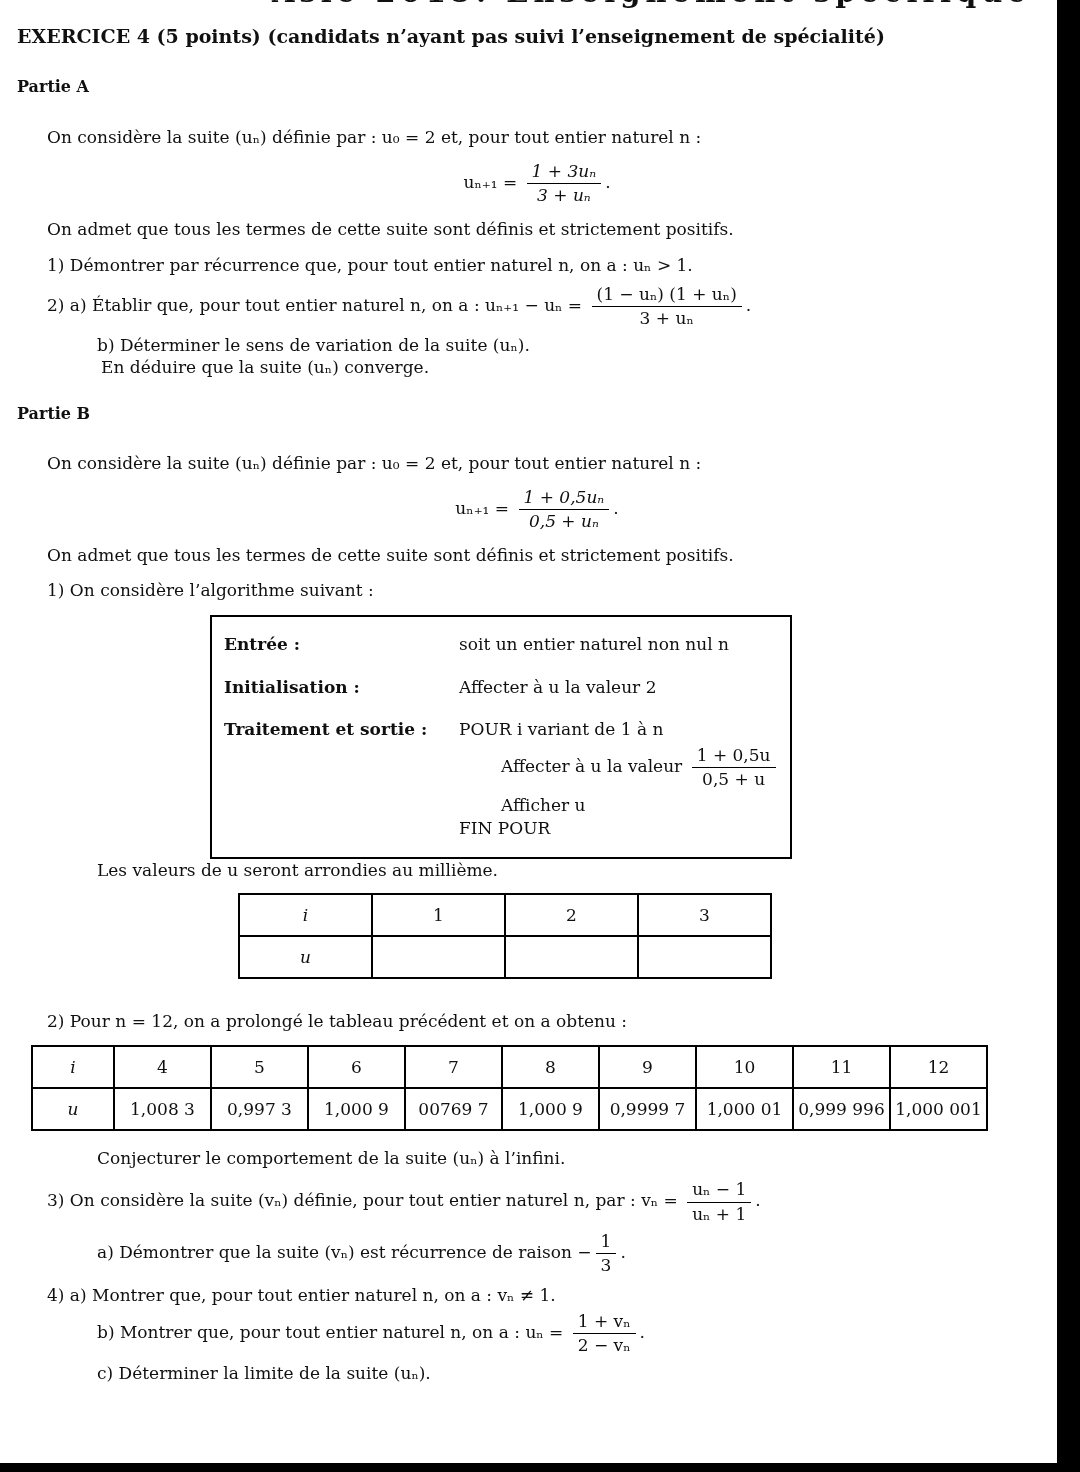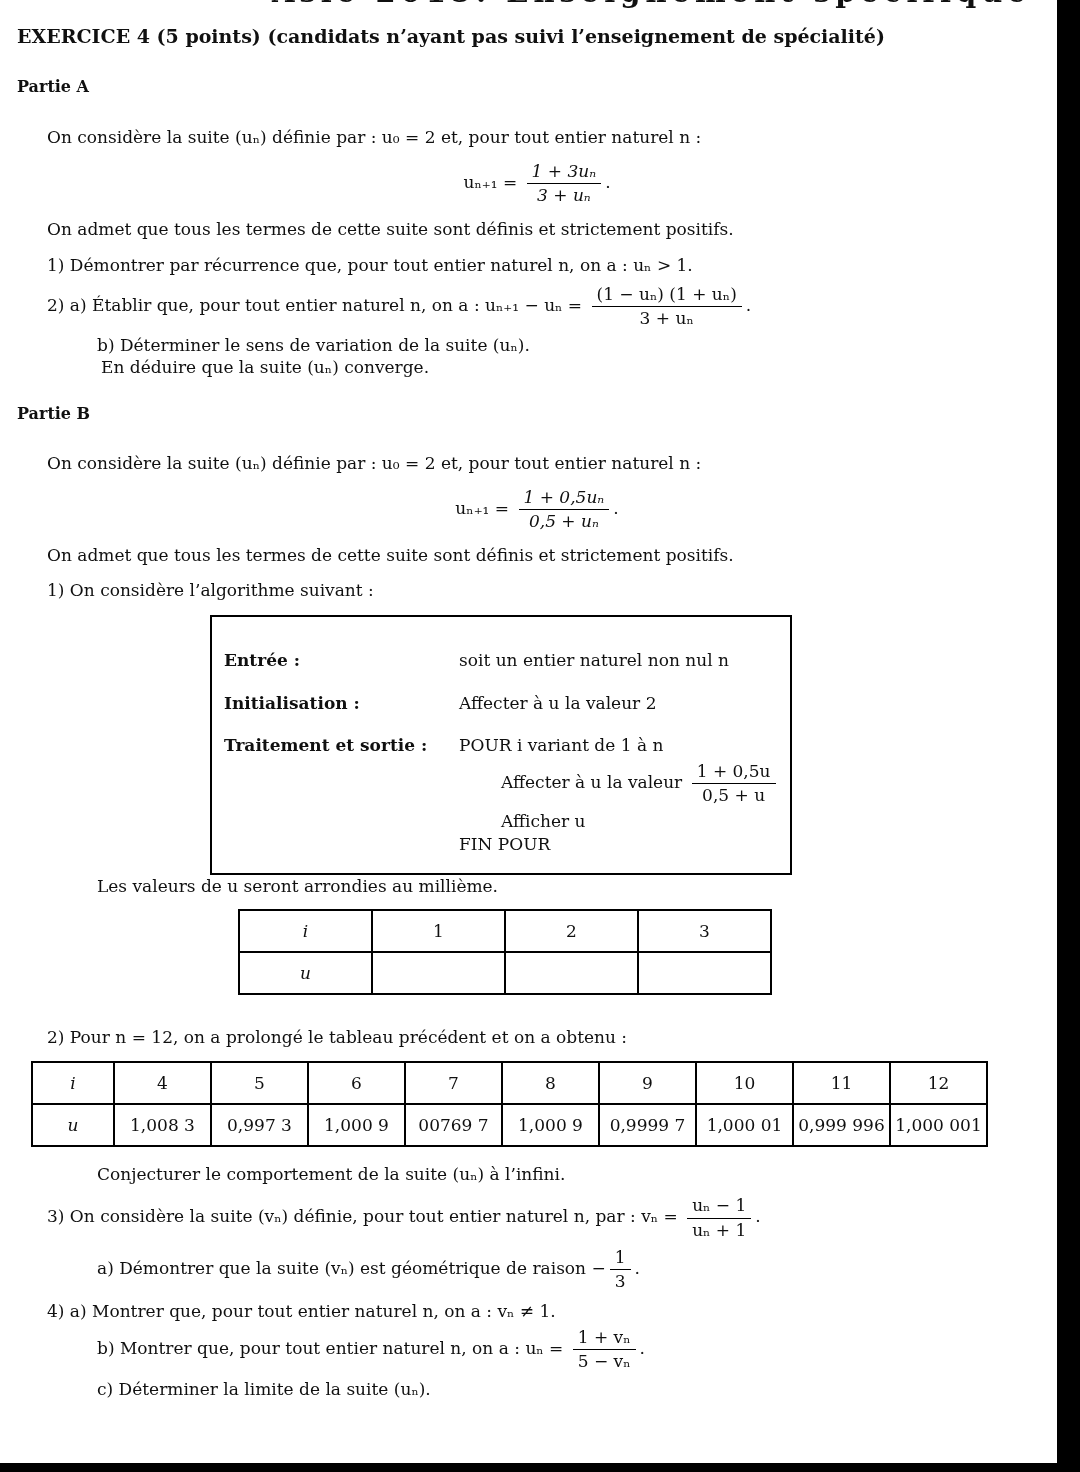--- a/index.html
+++ b/index.html
@@ -31,21 +31,21 @@
 
   .dmath{text-align:center;margin-top:10px;font-style:italic;}
   .mathline{font-style:normal;}
   .frac{display:inline-block;vertical-align:middle;text-align:center;margin:2px 4px;line-height:1.25;}
   .frac .num{display:block;padding:0 5px 1px 5px;}
   .frac .den{display:block;border-top:1.6px solid #000;padding:1px 5px 0 5px;}
   .has-frac{line-height:1.25;}
 
   .algo{width:582px;margin:14px 0 0 193px;border:2px solid #000;
         padding:16px 8px 18px 12px;box-sizing:border-box;}
-  .algo-row{display:flex;margin-bottom:20px;margin-top:16px;}
+  .algo-row{display:flex;margin-bottom:20px;}
   .algo-row:last-child{margin-bottom:0;}
   .algo-label{width:235px;font-weight:bold;flex-shrink:0;}
   .algo-content{flex:1;}
   .algo-inner{margin-left:42px;}
   .algo-inner .has-frac{margin:2px 0;}
 
   table{border-collapse:collapse;table-layout:fixed;}
   td{border:2px solid #000;text-align:center;height:40px;padding:0;font-size:17px;}
   .t1{margin:12px 0 0 221px;width:524px;}
   .t1 td{width:131px;}
@@ -179,26 +179,26 @@
     </table>
 
   <p class="ind2 mt16">Conjecturer le comportement de la suite (uₙ) à l’infini.</p>
 
   <p class="ind1 mt8 has-frac">
     <span>3) On considère la suite (vₙ) définie, pour tout entier naturel n, par : vₙ =</span>
     <span class="frac"><span class="num">uₙ − 1</span><span class="den">uₙ + 1</span></span><span>.</span>
   </p>
 
   <p class="ind2 mt2 has-frac">
-    <span>a) Démontrer que la suite (vₙ) est géométrique de raison −</span><span class="frac"><span class="num">1</span><span class="den">3</span></span><span>.</span>
+    <span>a) Démontrer que la suite (vₙ) est récurrence de raison −</span><span class="frac"><span class="num">1</span><span class="den">3</span></span><span>.</span>
   </p>
 
 
   <p class="ind1 mt6">4) a) Montrer que, pour tout entier naturel n, on a : vₙ ≠ 1.</p>
 
   <p class="ind2 mt2 has-frac">
     <span>b) Montrer que, pour tout entier naturel n, on a : uₙ =</span>
-    <span class="frac"><span class="num">1 + vₙ</span><span class="den">5 − vₙ</span></span><span>.</span>
+    <span class="frac"><span class="num">1 + vₙ</span><span class="den">2 − vₙ</span></span><span>.</span>
   </p>
 
   <p class="ind2 mt4">c) Déterminer la limite de la suite (uₙ).</p>
 
 </div>
 
 </body></html>

